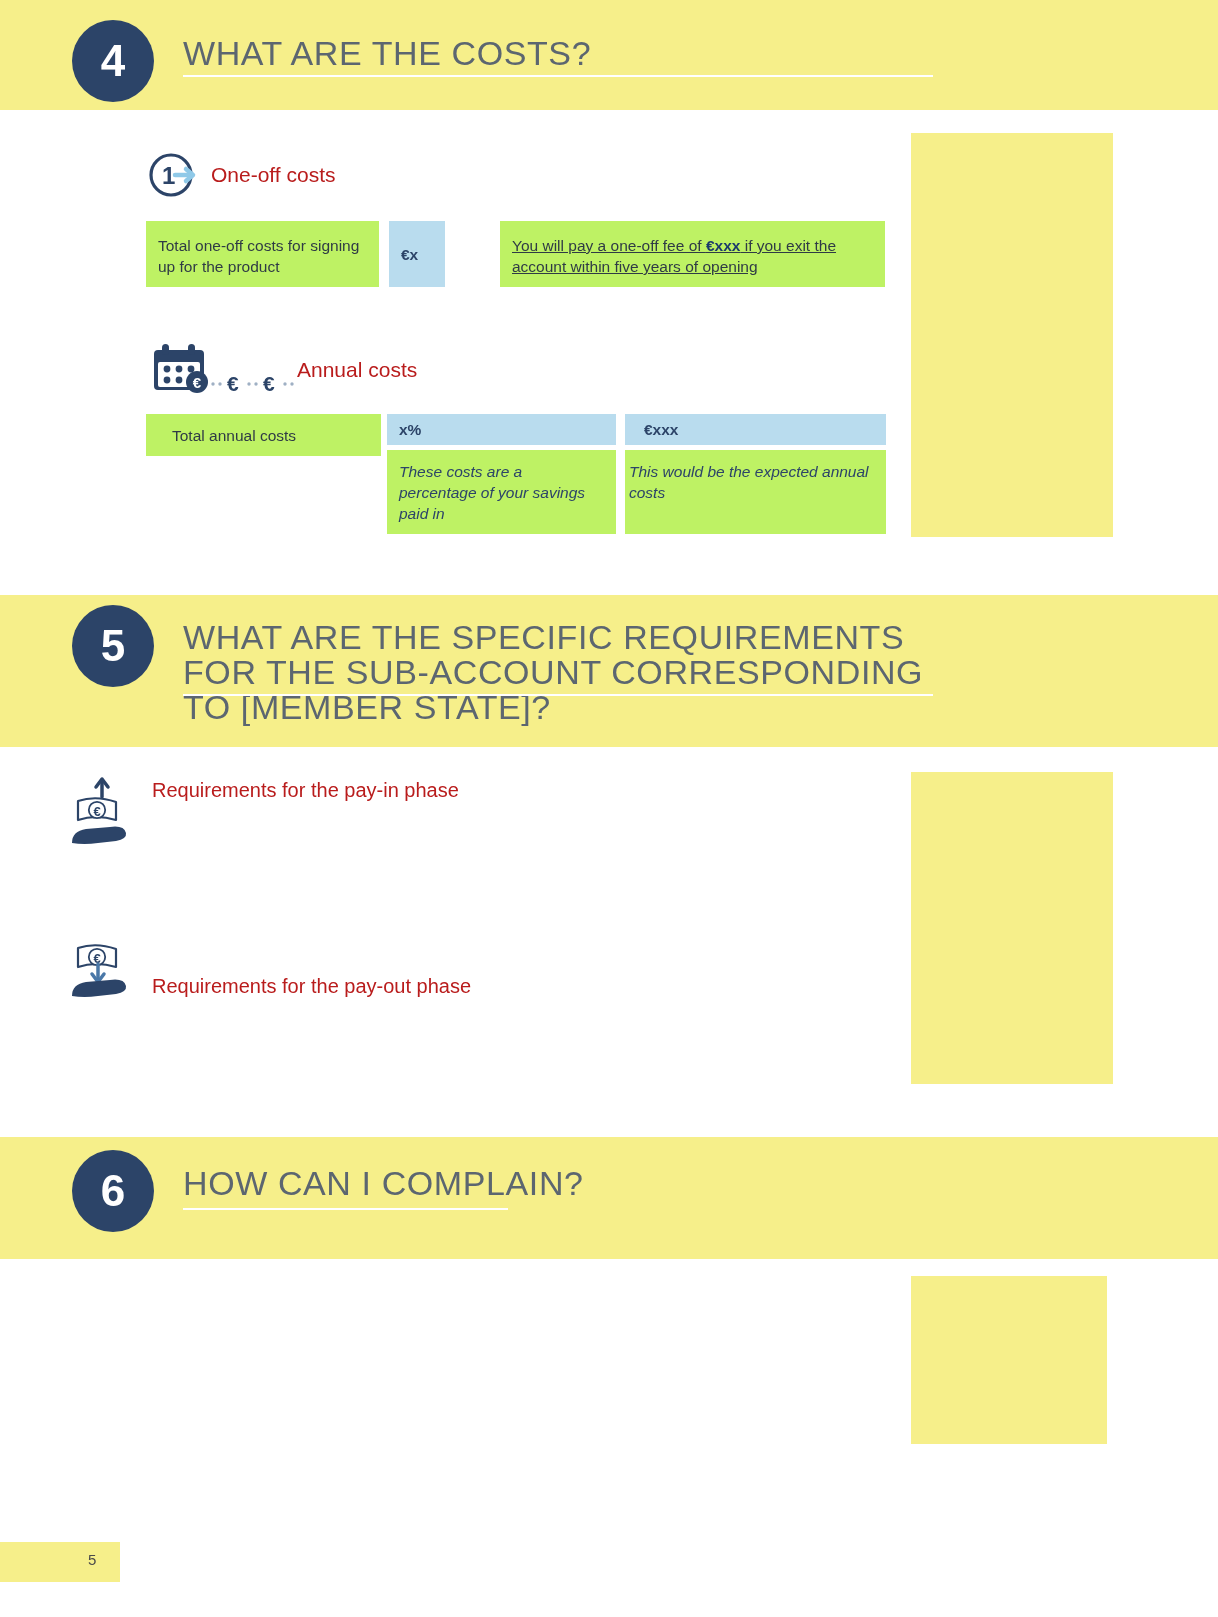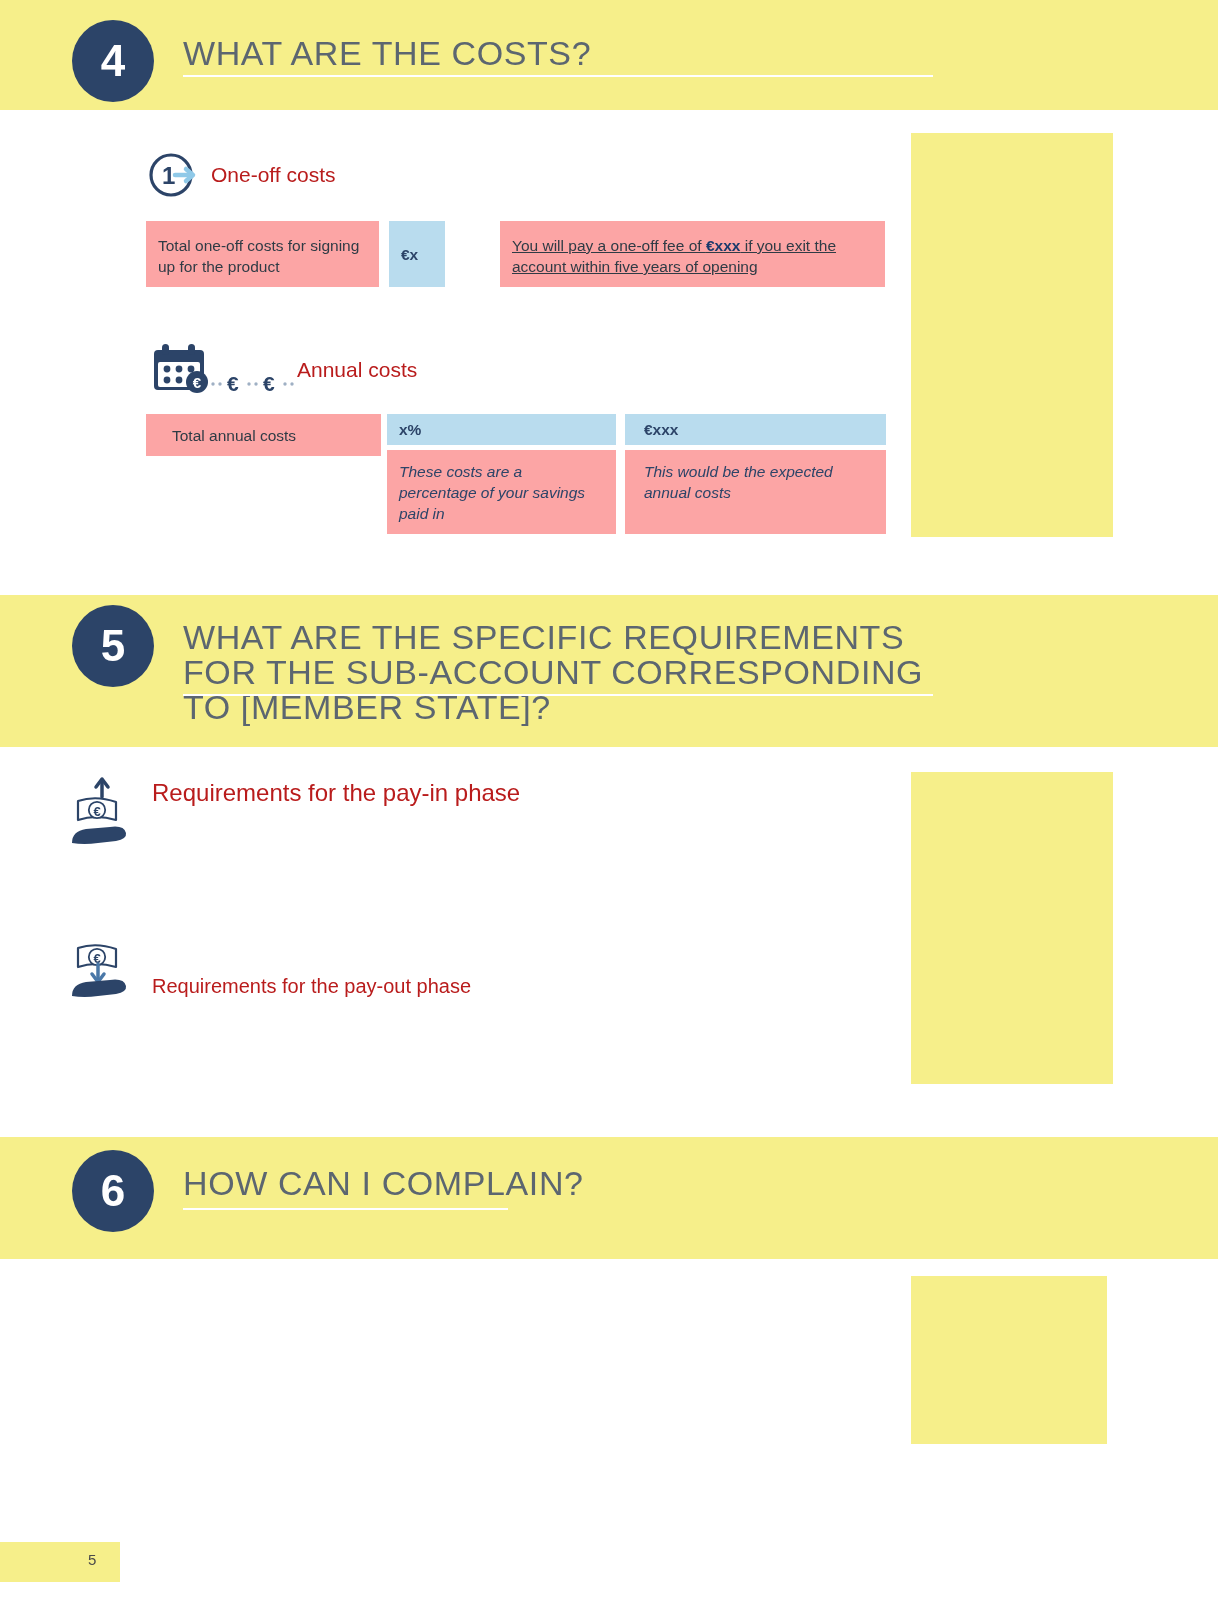--- a/index.html
+++ b/index.html
@@ -81,38 +81,38 @@
   
   .sub-heading {
     position: absolute;
     color: #b91c1c;
     font-size: 21px;
     font-weight: normal;
     font-family: "Liberation Sans", sans-serif;
   }
   .sh-oneoff { left: 211px; top: 163px; }
   .sh-annual { left: 297px; top: 358px; }
-  .sh-payin  { left: 152px; top: 779px; font-size: 24px; }
+  .sh-payin  { left: 152px; top: 779px; font-size: 20px; }
   .sh-payout { left: 152px; top: 932px; font-size: 20px; margin-top: 43px; }
 
   .icon-oneoff { position: absolute; left: 148px; top: 152px; }
   .icon-calendar { position: absolute; left: 150px; top: 342px; }
   .icon-payin  { position: absolute; left: 70px;  top: 775px; }
   .icon-payout { position: absolute; left: 70px;  top: 928px; }
 
   
   .cell {
     position: absolute;
     box-sizing: border-box;
     font-family: "Liberation Sans", sans-serif;
     font-size: 15.5px;
     line-height: 21px;
     color: #2f3b45;
   }
-  .cell-yellow { background: #fca5a5; }
+  .cell-yellow { background: #bef264; }
   .cell-blue   { background: #b9dcee; }
 
   .cell-pad { padding: 14px 12px 14px 12px; }
 
   
   .oo-label { left: 146px; top: 221px; width: 233px; height: 66px; }
   .oo-value { left: 389px; top: 221px; width: 56px;  height: 66px;
               display: flex; align-items: center; padding-left: 12px;
               font-weight: bold; color: #2c4468; }
   .oo-note  { left: 500px; top: 221px; width: 385px; height: 66px; text-decoration: underline; }
@@ -122,21 +122,21 @@
                display: flex; align-items: center; padding-left: 26px; }
   .an-hdr-1  { left: 387px; top: 414px; width: 229px; height: 31px;
                display: flex; align-items: center; padding-left: 12px;
                font-weight: bold; color: #2c4468; }
   .an-hdr-2  { left: 625px; top: 414px; width: 261px; height: 31px;
                display: flex; align-items: center; padding-left: 19px;
                font-weight: bold; color: #2c4468; }
   .an-note-1 { left: 387px; top: 450px; width: 229px; height: 84px;
                font-style: italic; color: #2c4468; padding: 11px 12px; }
   .an-note-2 { left: 625px; top: 450px; width: 261px; height: 84px;
-               font-style: italic; color: #2c4468; padding: 11px 19px; }
+               font-style: italic; color: #2c4468; padding: 11px 4px; }
 
   .bold-navy { font-weight: bold; color: #1b3a6b; }
 
   
   .footer-box {
     position: absolute;
     left: 0;
     top: 1542px;
     width: 120px;
     height: 40px;

